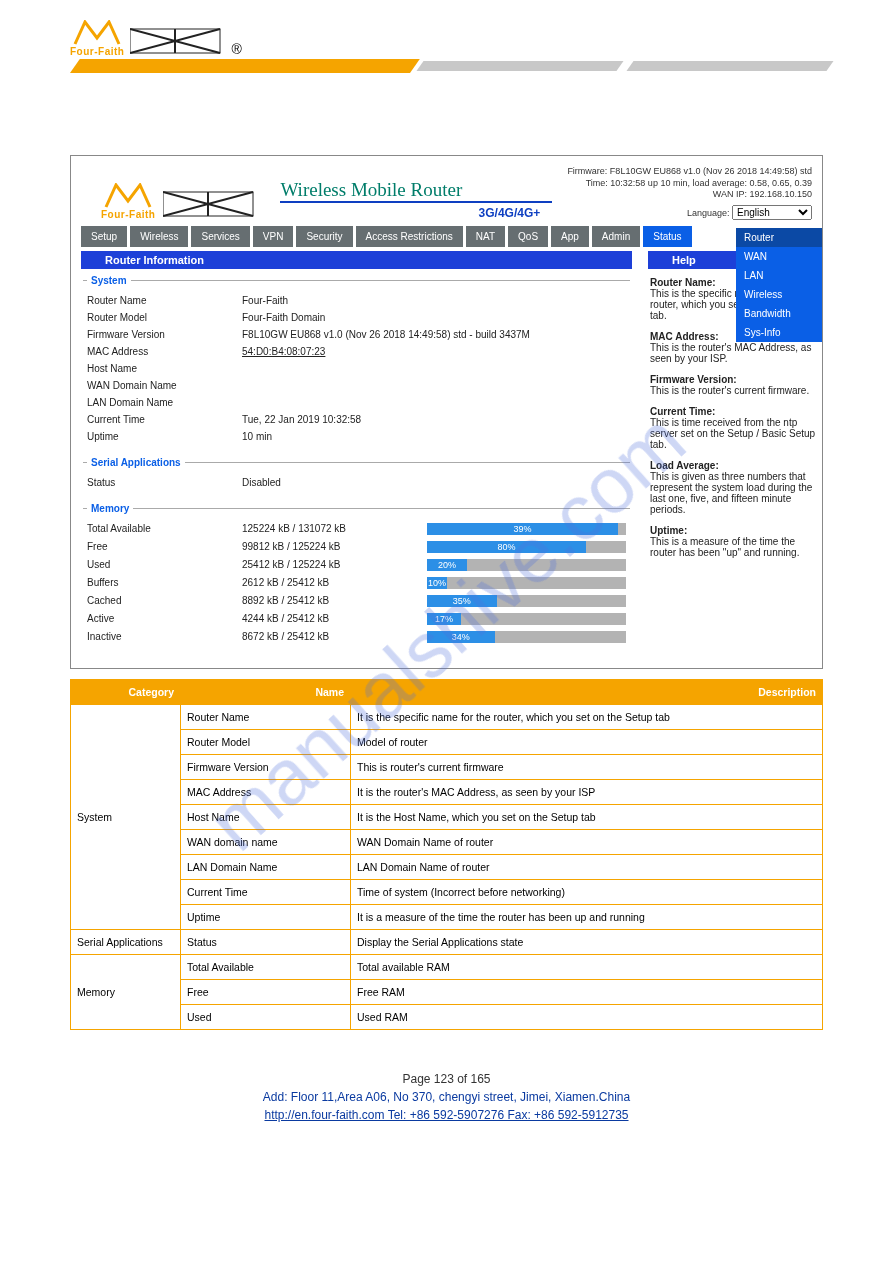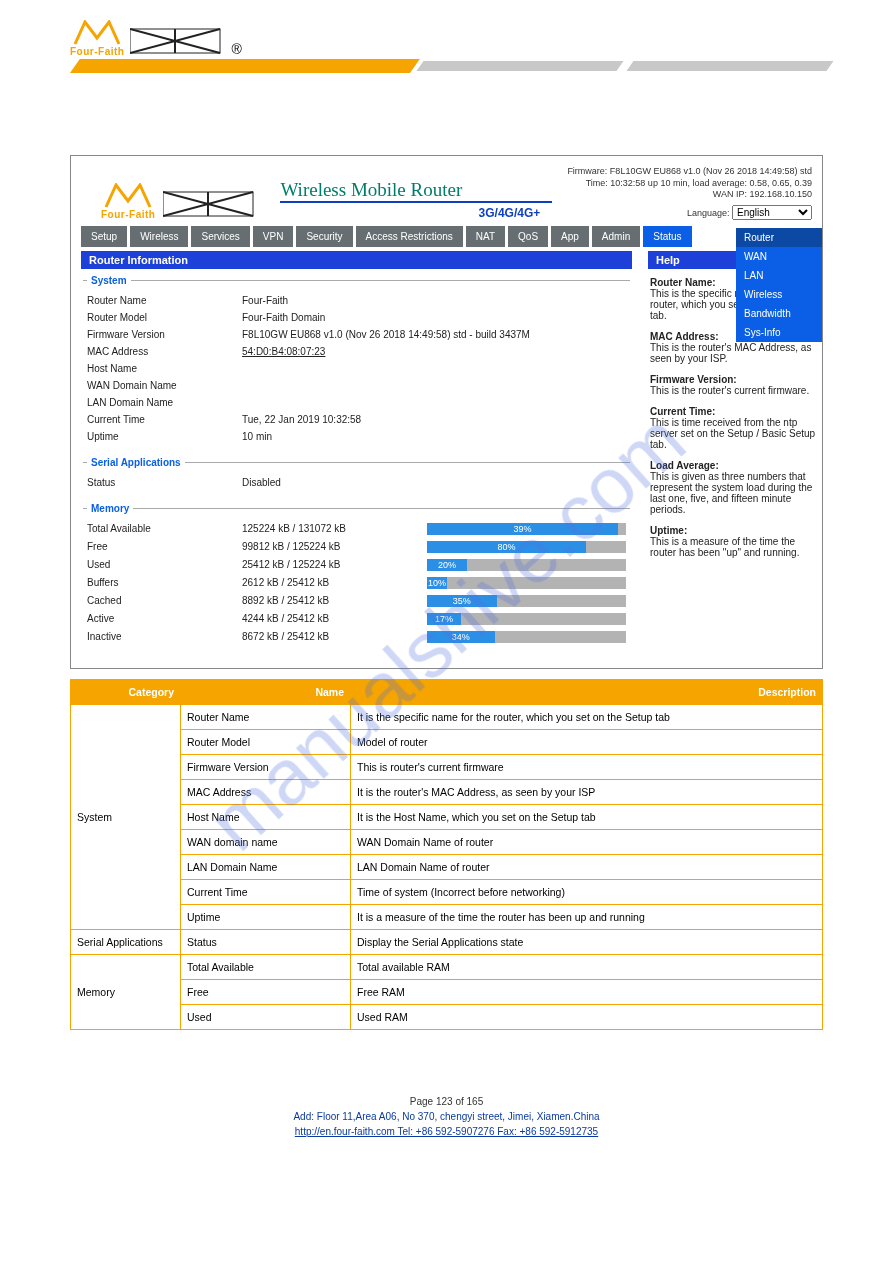--- a/index.html
+++ b/index.html
@@ -85,21 +85,21 @@
   }
   .sub-drop .hl { background: #0b49a5; }
 
   .ss-body { display: flex; padding: 0 4px 10px 10px; }
   .main-col { flex: 1; padding-right: 16px; }
   .bluebar {
     background: #1d40d8;
     color: #fff;
     font-weight: bold;
     font-size: 11px;
-    padding: 3px 8px;
+    padding: 3px 24px;
     margin-top: 4px;
     margin-bottom: 6px;
   }
   fieldset {
     border: none;
     border-top: 1px solid #aaa;
     margin: 6px 2px 12px 2px;
     padding: 6px 4px 0 4px;
   }
   legend { color: #0a5fe6; font-size: 10px; font-weight: bold; padding: 0 4px; }
@@ -150,23 +150,23 @@
     background: #F5A400;
     color: #fff;
     font-weight: bold;
     text-align: right;
     height: 20px;
   }
   .desc-table .cat-cell { width: 110px; }
   .desc-table .name-cell { width: 170px; }
 
   .footer {
-    margin-top: 64px;
+    margin-top: 40px;
     text-align: center;
-    font-size: 10px;
+    font-size: 12px;
     line-height: 1.5;
     color: #0a3aa0;
   }
   .footer .pg { color: #333; }
   .footer a { color: #0a3aa0; text-decoration: underline; }
 
   .watermark {
     position: fixed;
     top: 50%; left: 50%;
     transform: translate(-50%,-50%) rotate(-42deg);

